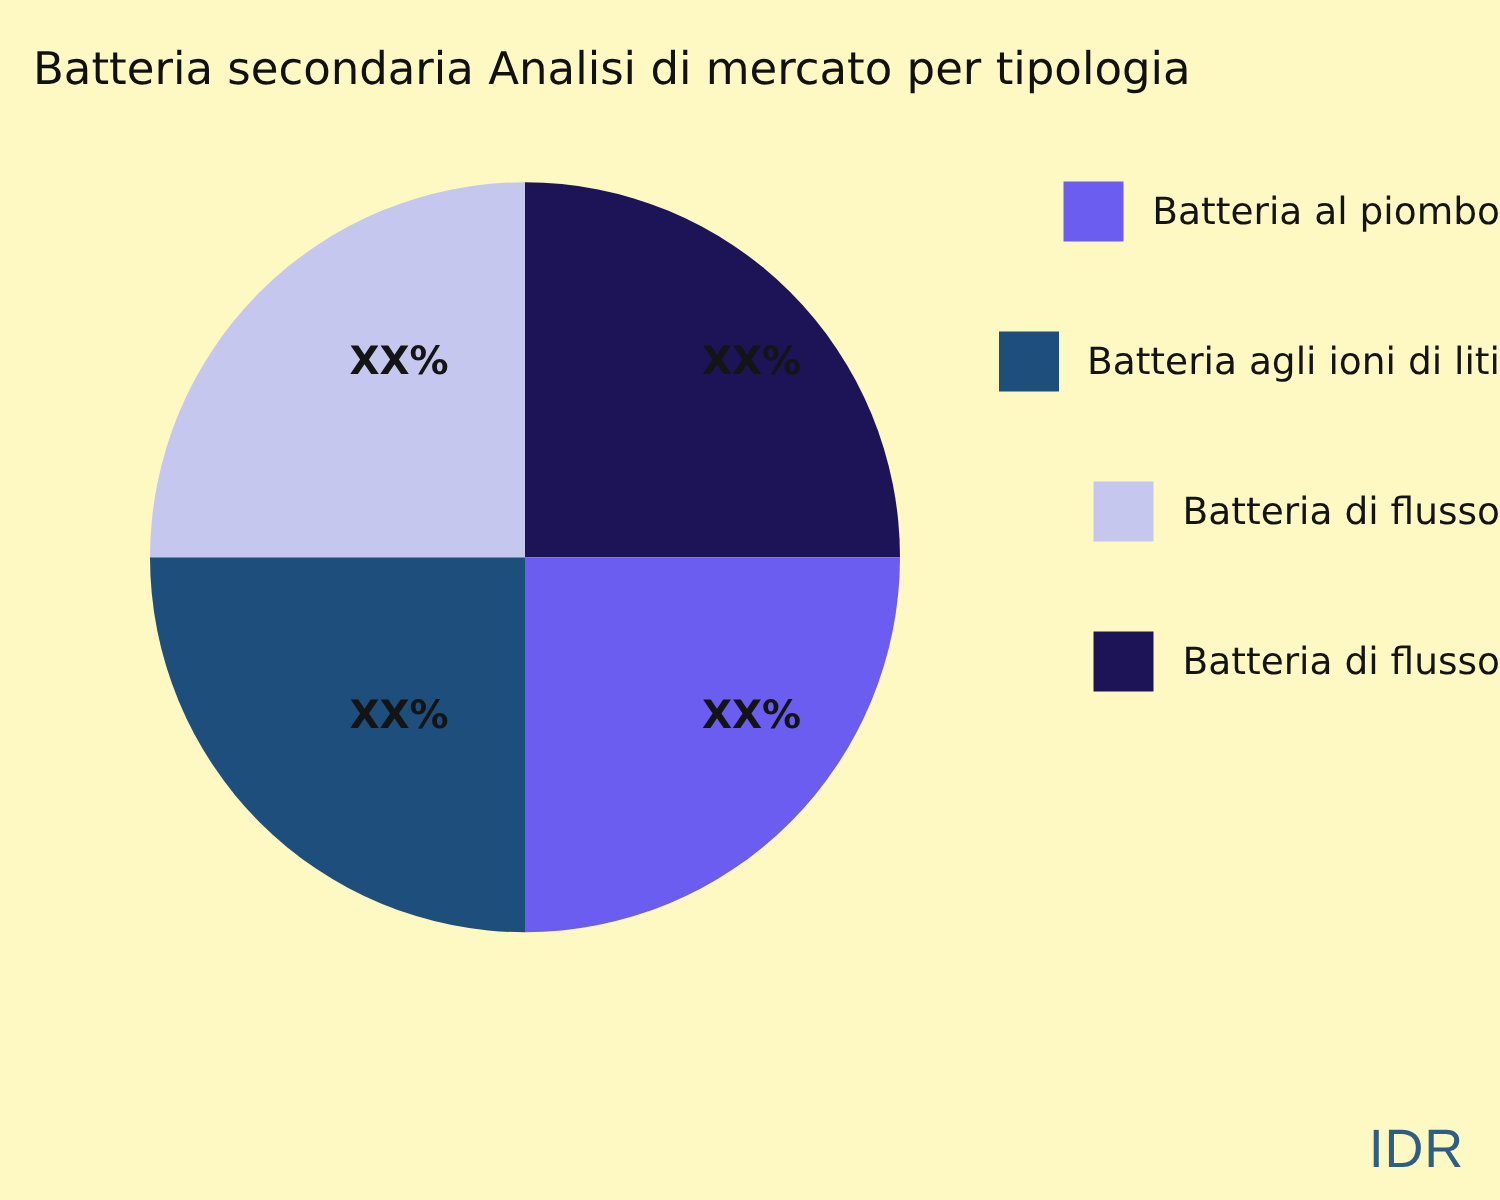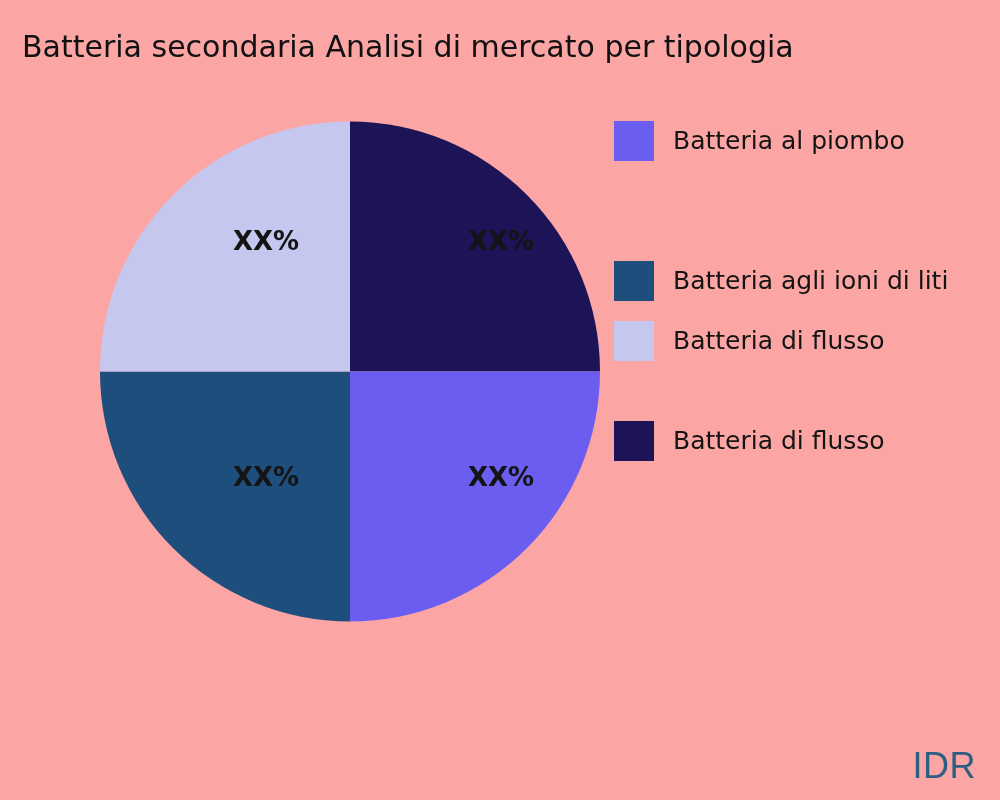--- a/index.html
+++ b/index.html
@@ -4,21 +4,21 @@
 <style>
   html, body {
     margin: 0;
     padding: 0;
     background: #ffffff;
   }
   #page {
     position: relative;
     width: 1000px;
     height: 800px;
-    background: #fca5a5;
+    background: #fef9c3;
     overflow: hidden;
     font-family: "DejaVu Sans", "Liberation Sans", sans-serif;
   }
   #chart-title {
     position: absolute;
     left: 22px;
     top: 28px;
     font-size: 30px;
     line-height: 38px;
     color: #111111;
@@ -56,20 +56,21 @@
     width: 386px;
     height: 340px;
   }
   .legend-item {
     position: absolute;
     left: 0;
     height: 40px;
     width: 386px;
     display: flex;
     align-items: center;
+    justify-content: flex-end;
   }
   .legend-swatch {
     width: 40px;
     height: 40px;
     flex: 0 0 40px;
   }
   .legend-label {
     margin-left: 19px;
     font-size: 25px;
     line-height: 28px;
@@ -110,21 +111,21 @@
     <div class="slice-label" style="left:401px; top:356px;">XX%</div>
   </div>
 
   <div id="legend">
 
     <div class="legend-item" style="top:0px;">
       <span class="legend-swatch" id="sw0" style="background: rgb(106, 93, 240);"></span>
       <span class="legend-label">Batteria al piombo</span>
     </div>
 
-    <div class="legend-item" style="top:100px;margin-top:40px;">
+    <div class="legend-item" style="top:100px;">
       <span class="legend-swatch" id="sw1" style="background: rgb(29, 78, 124);"></span>
       <span class="legend-label">Batteria agli ioni di liti</span>
     </div>
 
     <div class="legend-item" style="top:200px;">
       <span class="legend-swatch" id="sw2" style="background: rgb(198, 199, 239);"></span>
       <span class="legend-label">Batteria di flusso</span>
     </div>
 
     <div class="legend-item" style="top:300px;">

